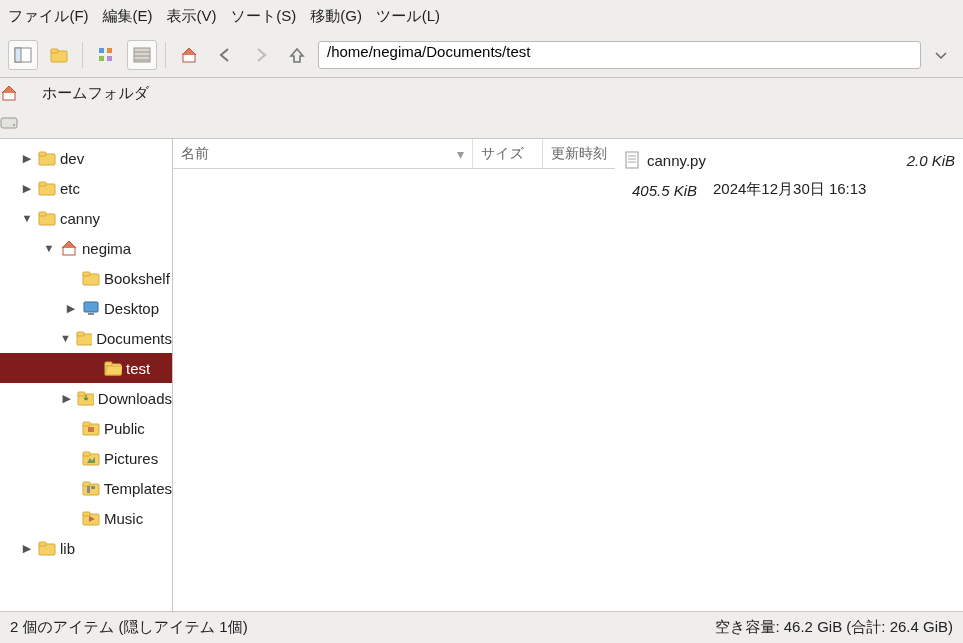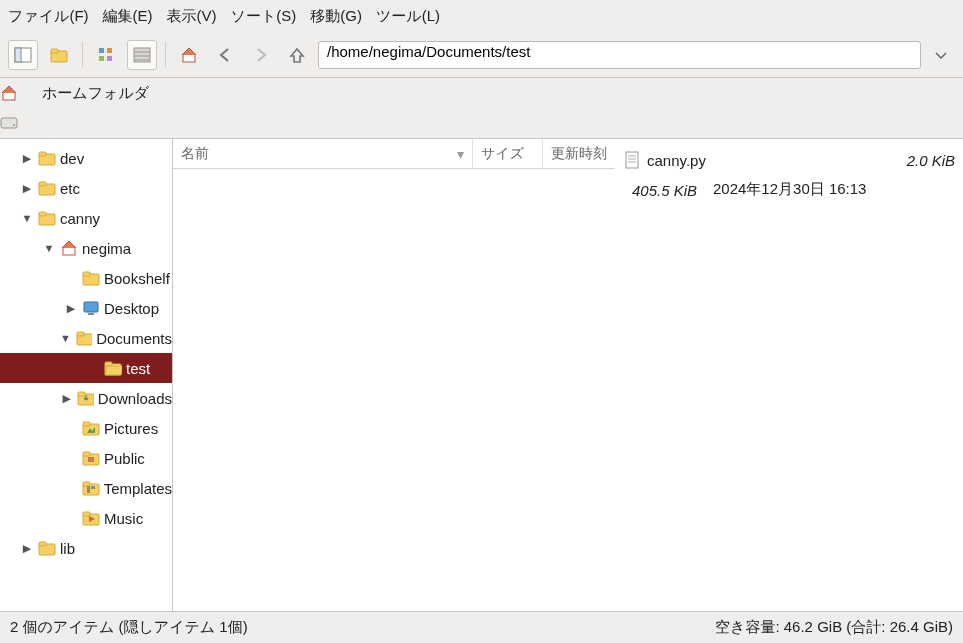--- a/index.html
+++ b/index.html
@@ -289,31 +289,31 @@
         <span class="expander">▶</span>
         <svg width="18" height="18">
           <use href="#i-down"></use>
         </svg>
         <span>Downloads</span>
       </div>
 <div class="tree-item">
         <span class="indent" style="width:52px"></span>
         <span class="expander">&nbsp;</span>
         <svg width="18" height="18">
+          <use href="#i-public"></use>
+        </svg>
+        <span>Public</span>
+      </div>
+<div class="tree-item">
+        <span class="indent" style="width:52px"></span>
+        <span class="expander">&nbsp;</span>
+        <svg width="18" height="18">
           <use href="#i-pics"></use>
         </svg>
         <span>Pictures</span>
-      </div>
-<div class="tree-item">
-        <span class="indent" style="width:52px"></span>
-        <span class="expander">&nbsp;</span>
-        <svg width="18" height="18">
-          <use href="#i-public"></use>
-        </svg>
-        <span>Public</span>
       </div>
 <div class="tree-item">
         <span class="indent" style="width:52px"></span>
         <span class="expander">&nbsp;</span>
         <svg width="18" height="18">
           <use href="#i-tmpl"></use>
         </svg>
         <span>Templates</span>
       </div>
 <div class="tree-item">

